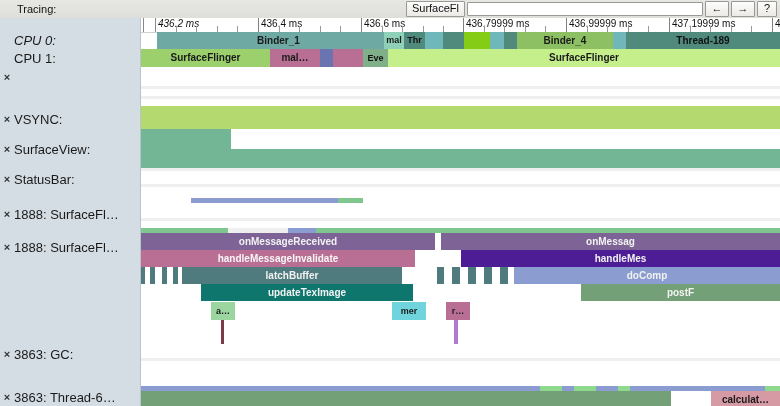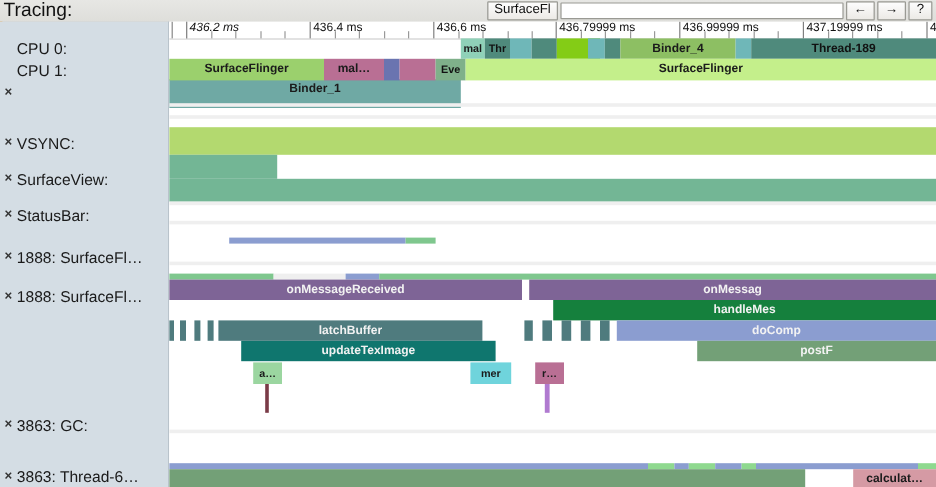--- a/index.html
+++ b/index.html
@@ -13,21 +13,21 @@
   #app{position:relative;width:780px;height:406px;overflow:hidden;}
 
   
   .toolbar{
     position:absolute;left:0;top:0;width:780px;height:18px;
     background:linear-gradient(#e7e7e4,#dededa);
     border-bottom:1px solid #b8b8b2;
     display:flex;align-items:center;
   }
   .toolbar .tb-title{
-    font-size:16px;color:#111;padding-left:3px;letter-spacing:0;
+    font-size:11px;color:#111;padding-left:17px;letter-spacing:0;
     white-space:nowrap;
   }
   .tb-spacer{flex:1;}
   .cat-btn{
     height:14px;line-height:13px;padding:0 5px;margin-right:2px;
     background:linear-gradient(#fdfdfd,#eceae6);
     border:1px solid #9a9a94;border-radius:1px;
     font-size:11px;color:#111;cursor:default;
   }
   .cat-input{
@@ -120,21 +120,21 @@
     <div class="tb-spacer"></div>
     <div class="cat-btn">SurfaceFl</div>
     <input class="cat-input" type="text" value="" placeholder="" style="">
     <div class="nav-btn">←</div>
     <div class="nav-btn">→</div>
     <div class="help-btn">?</div>
   </div>
 
   <div class="focus-strip"></div>
   <div class="labelcol" id="labelcol">
-      <div class="trk-label nox" style="top: 13px; height: 18px;">
+      <div class="trk-label nox" style="top: 13px; height: 18px; font-style: italic;">
         <span class="lbl-txt">CPU 0:</span>
       </div>
       <div class="trk-label nox" style="top: 31px; height: 18px;">
         <span class="lbl-txt">CPU 1:</span>
       </div>
       <div class="trk-label" style="top: 49px; height: 20px;">
         <span class="xbtn">×</span>
       </div>
       <div class="trk-label" style="top: 90px; height: 22px;">
         <span class="xbtn">×</span>
@@ -203,21 +203,21 @@
         <div class="tickm" style="left: 549px;"></div>
         <div class="tickm" style="left: 569px;"></div>
         <div class="tickm" style="left: 590px;"></div>
         <div class="tickm" style="left: 610px;"></div>
         <div class="tick" style="left: 631px;"></div>
         <div class="tlabel" style="left: 632px;">4</div>
         <div class="sel" style="left: 2px; width: 11px;"></div>
       </div>
     <div id="rows">
         <div class="row" style="top: 14px; height: 17px;">
-          <div class="seg" style="left: 0px; width: 243px; height: 24px; line-height: 17px; background: rgb(111, 169, 164); color: rgb(27, 27, 27); margin-top: 34px;">Binder_1</div>
+          <div class="seg" style="left: 16px; width: 243px; height: 24px; line-height: 17px; background: rgb(111, 169, 164); color: rgb(27, 27, 27);">Binder_1</div>
           <div class="seg small" style="left: 243px; width: 20px; height: 17px; line-height: 17px; background: rgb(143, 209, 184); color: rgb(27, 27, 27);">mal</div>
           <div class="seg small" style="left: 263px; width: 21px; height: 17px; line-height: 17px; background: rgb(79, 138, 124); color: rgb(17, 17, 17);">Thr</div>
           <div class="seg small" style="left: 284px; width: 18px; height: 17px; line-height: 17px; background: rgb(111, 183, 184); color: rgb(17, 17, 17);"></div>
           <div class="seg small" style="left: 302px; width: 21px; height: 17px; line-height: 17px; background: rgb(79, 138, 124); color: rgb(17, 17, 17);"></div>
           <div class="seg small" style="left: 323px; width: 31px; height: 17px; line-height: 17px; background: #84cc16; color: rgb(17, 17, 17); padding-left: 36px;">Bin</div>
           <div class="seg small" style="left: 349px; width: 14px; height: 17px; line-height: 17px; background: rgb(111, 183, 184); color: rgb(17, 17, 17);"></div>
           <div class="seg small" style="left: 363px; width: 13px; height: 17px; line-height: 17px; background: rgb(79, 138, 124); color: rgb(17, 17, 17);"></div>
           <div class="seg" style="left: 376px; width: 96px; height: 17px; line-height: 17px; background: rgb(141, 191, 99); color: rgb(27, 27, 27);">Binder_4</div>
           <div class="seg small" style="left: 472px; width: 13px; height: 17px; line-height: 17px; background: rgb(111, 183, 184); color: rgb(17, 17, 17);"></div>
           <div class="seg" style="left: 485px; width: 154px; height: 17px; line-height: 17px; background: rgb(79, 138, 124); color: rgb(17, 17, 17);">Thread-189</div>
@@ -253,21 +253,22 @@
           <div class="seg" style="left: 87px; width: 60px; height: 5px; line-height: 5px; background: rgb(239, 239, 239); color: rgb(17, 17, 17);"></div>
           <div class="seg small" style="left: 147px; width: 28px; height: 5px; line-height: 5px; background: rgb(139, 157, 208); color: rgb(17, 17, 17);"></div>
           <div class="seg" style="left: 175px; width: 264px; height: 5px; line-height: 5px; background: rgb(127, 199, 142); color: rgb(17, 17, 17);"></div>
           <div class="seg" style="left: 439px; width: 200px; height: 5px; line-height: 5px; background: rgb(127, 199, 142); color: rgb(17, 17, 17);"></div>
         </div>
         <div class="row" style="top: 215px; height: 17px;">
           <div class="seg" style="left: 300px; width: 339px; height: 17px; line-height: 17px; background: rgb(126, 100, 150); color: rgb(242, 242, 242);">onMessag</div>
           <div class="seg" style="left: 0px; width: 294px; height: 17px; line-height: 17px; background: rgb(126, 100, 150); color: rgb(242, 242, 242);">onMessageReceived</div>
         </div>
         <div class="row" style="top: 232px; height: 17px;">
-          <div class="seg" style="left: 320px; width: 319px; height: 17px; line-height: 17px; background: #15803d; color: rgb(242, 242, 242);">handleMes</div>
+          <div class="seg" style="left: 0px; width: 274px; height: 17px; line-height: 17px; background: rgb(185, 111, 148); color: rgb(247, 247, 247);">handleMessageInvalidate</div>
+          <div class="seg" style="left: 320px; width: 319px; height: 17px; line-height: 17px; background: #4c1d95; color: rgb(242, 242, 242);">handleMes</div>
         </div>
         <div class="row" style="top: 249px; height: 17px;">
           <div class="seg small" style="left: 0px; width: 4px; height: 17px; line-height: 17px; background: rgb(79, 123, 126); color: rgb(255, 255, 255);"></div>
           <div class="seg small" style="left: 9px; width: 5px; height: 17px; line-height: 17px; background: rgb(79, 123, 126); color: rgb(255, 255, 255);"></div>
           <div class="seg small" style="left: 21px; width: 5px; height: 17px; line-height: 17px; background: rgb(79, 123, 126); color: rgb(255, 255, 255);"></div>
           <div class="seg small" style="left: 32px; width: 5px; height: 17px; line-height: 17px; background: rgb(79, 123, 126); color: rgb(255, 255, 255);"></div>
           <div class="seg" style="left: 41px; width: 220px; height: 17px; line-height: 17px; background: rgb(79, 123, 126); color: rgb(242, 242, 242);">latchBuffer</div>
           <div class="seg small" style="left: 296px; width: 7px; height: 17px; line-height: 17px; background: rgb(79, 123, 126); color: rgb(255, 255, 255);"></div>
           <div class="seg small" style="left: 311px; width: 8px; height: 17px; line-height: 17px; background: rgb(79, 123, 126); color: rgb(255, 255, 255);"></div>
           <div class="seg small" style="left: 327px; width: 8px; height: 17px; line-height: 17px; background: rgb(79, 123, 126); color: rgb(255, 255, 255);"></div>

